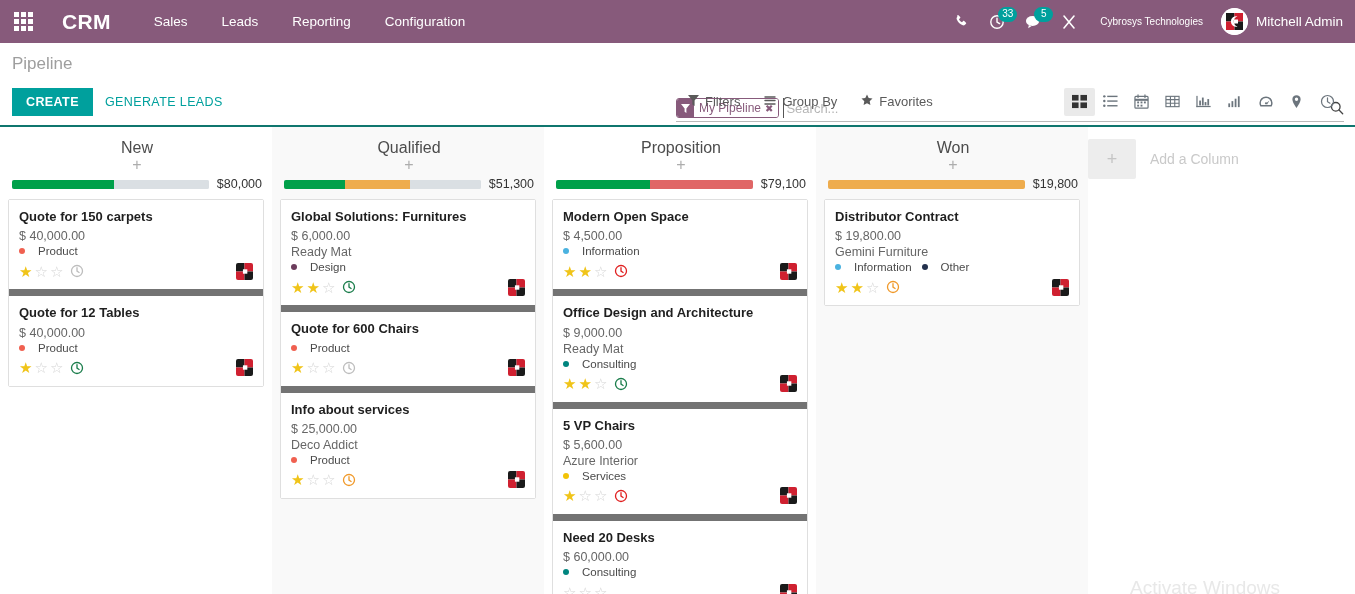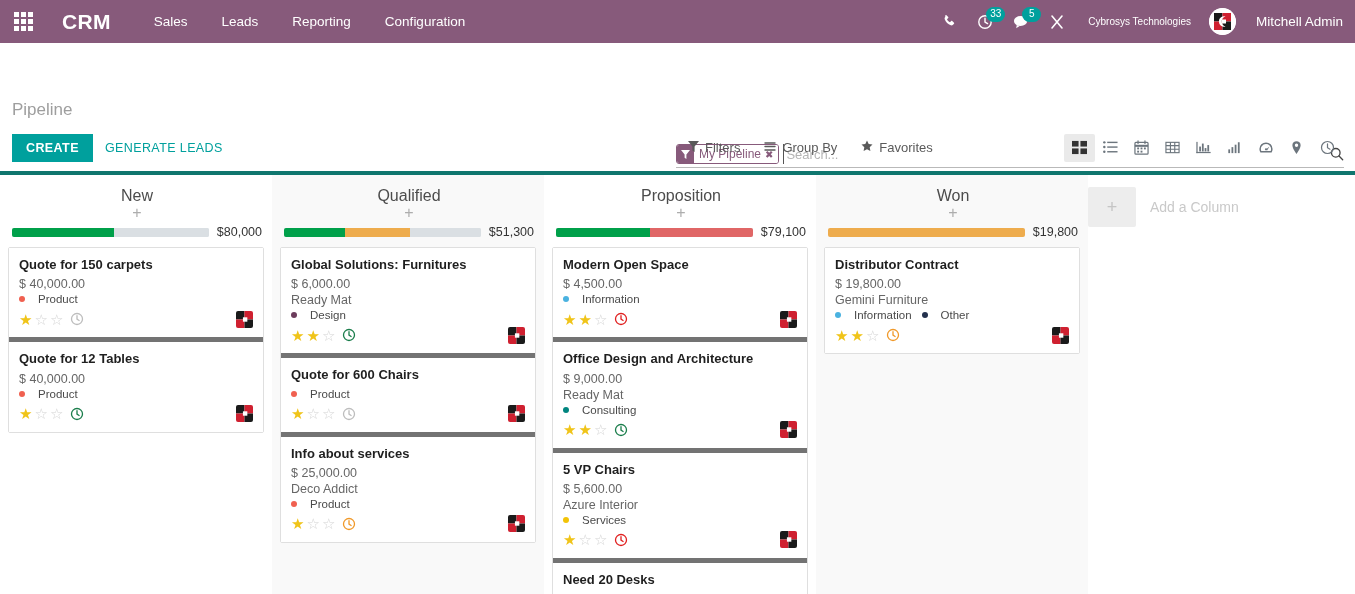--- a/index.html
+++ b/index.html
@@ -82,41 +82,40 @@
     padding: 0 4px;
     font-weight: normal;
   }
   .company-name {
     font-size: 10px;
     padding: 0 12px;
     cursor: pointer;
     white-space: nowrap;
   }
   .user-menu {
-    display: flex; align-items: center; gap: 20px;
+    display: flex; align-items: center; gap: 8px;
     padding-left: 4px; cursor: pointer;
     white-space: nowrap;
   }
   .avatar-top {
     width: 27px; height: 27px;
     border-radius: 50%;
     background: #ffffff;
     overflow: hidden;
     display: block;
     position: relative;
   }
   .user-name { font-size: 13.5px; }
 
   
   .control-panel {
     background: #ffffff;
-    border-bottom: 4px solid #0f766e;
+    border-bottom: 2px solid #0f766e;
     position: relative;
     z-index: 20;
-    margin-top: 46px;
   }
   .cp-row1 {
     display: flex;
     align-items: flex-start;
     padding: 10px 12px 0 12px;
     height: 40px;
   }
   .breadcrumb {
     font-size: 17px;
     color: #9E9E9E;
@@ -308,21 +307,21 @@
     font-weight: normal;
   }
 
   .k-cards {
     background: #ffffff;
     border: 1px solid #dfdfdf;
     border-radius: 2px;
   }
   .k-card {
     padding: 9px 10px 8px 10px;
-    border-bottom: 5px solid #737373;
+    border-bottom: 7px solid #737373;
     position: relative;
     cursor: pointer;
     background: #fff;
   }
   .k-card:last-child { border-bottom: none; }
   .k-card-title {
     font-size: 13px;
     font-weight: bold;
     color: #1f1f1f;
     margin-bottom: 4px;

